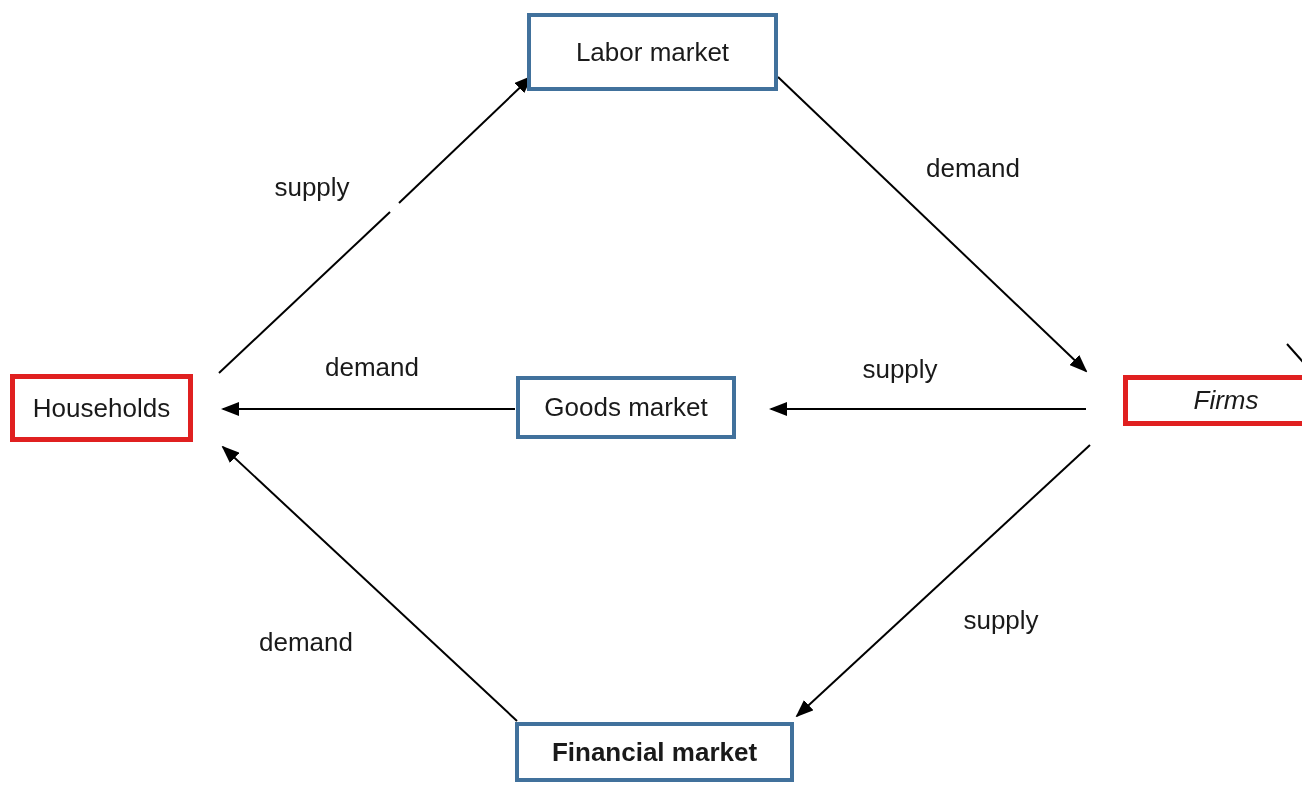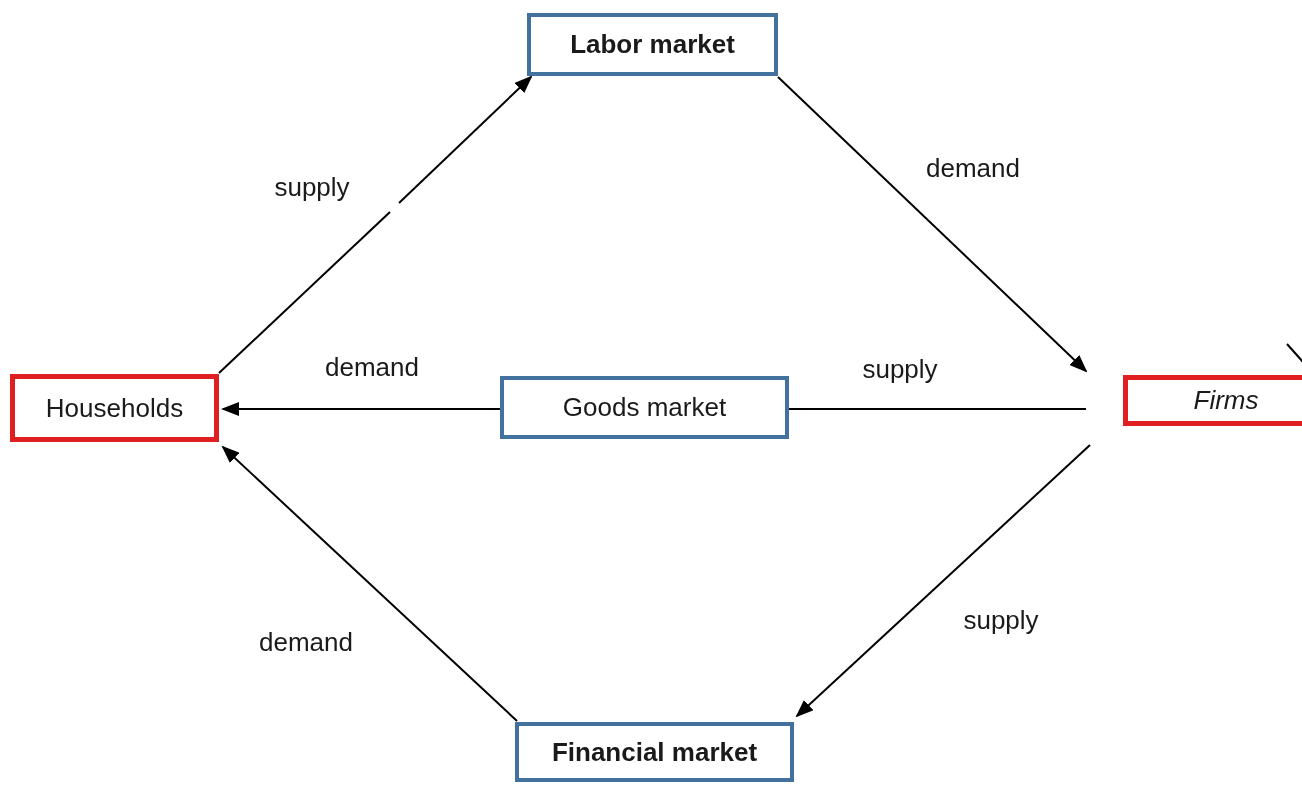--- a/index.html
+++ b/index.html
@@ -29,23 +29,23 @@
     display: flex;
     align-items: center;
     justify-content: center;
     font-size: 26px;
     color: #1a1a1a;
     white-space: nowrap;
   }
   .node-blue { border: 4px solid #41719C; }
   .node-red  { border: 5px solid #E02020; }
 
-  #node-labor-market     { left: 527px; top: 13px;  width: 251px; height: 63px; font-weight: bold; }
-  #node-households       { left: 10px;  top: 374px; width: 209px; height: 68px; }
-  #node-goods-market     { left: 500px; top: 376px; width: 289px; height: 63px; }
+  #node-labor-market     { left: 527px; top: 13px;  width: 251px; height: 78px; }
+  #node-households       { left: 10px;  top: 374px; width: 183px; height: 68px; }
+  #node-goods-market     { left: 516px; top: 376px; width: 220px; height: 63px; }
   #node-firms            { left: 1123px;top: 375px; width: 206px; height: 51px; font-style: italic; }
   #node-financial-market { left: 515px; top: 722px; width: 279px; height: 60px; font-weight: bold; }
 
   .edge-label {
     position: absolute;
     transform: translate(-50%, -50%);
     font-size: 26px;
     color: #1a1a1a;
     white-space: nowrap;
   }

